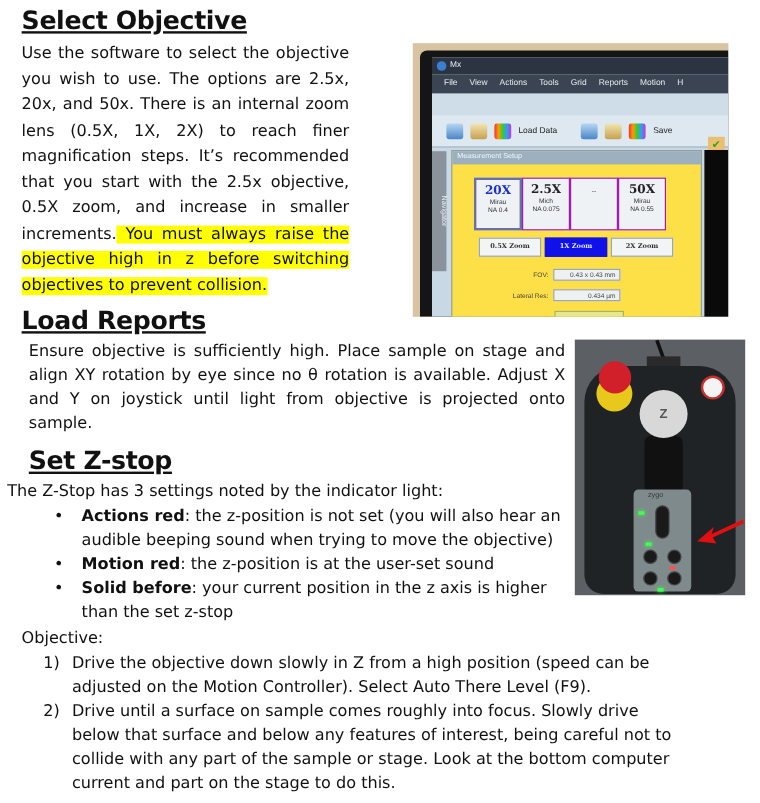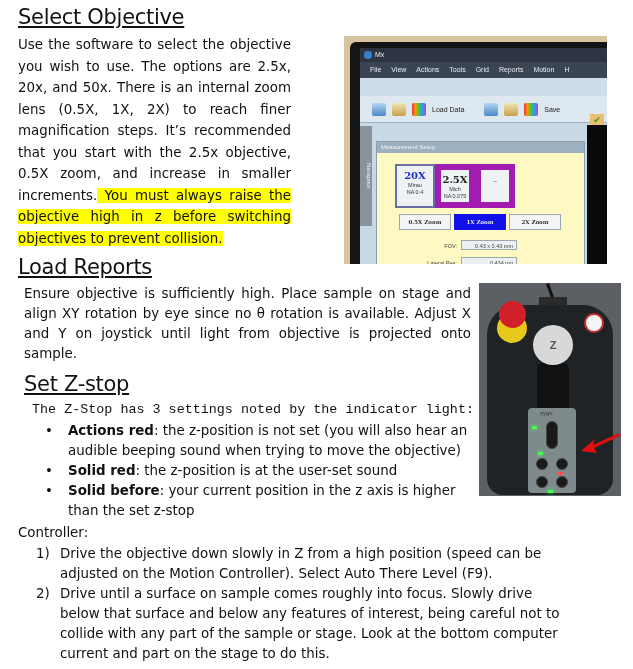--- a/index.html
+++ b/index.html
@@ -1,19 +1,19 @@
 <!DOCTYPE html>
 <html><head>
 <meta charset="utf-8">
 <style>
   html, body { margin: 0; padding: 0; background: #ffffff; }
   body { width: 633px; height: 669px; position: relative; overflow: hidden;
          font-family: "Liberation Sans", sans-serif; color: #111; }
   .abs { position: absolute; }
-  h2 { margin: 0; font-weight: normal; font-size: 21px; text-decoration: underline;
+  h2 { margin: 0; font-weight: bold; font-size: 21px; text-decoration: underline;
        font-family: "DejaVu Sans", sans-serif; letter-spacing: -0.3px; }
   .para { font-family: "DejaVu Sans", sans-serif; font-size: 13.4px; line-height: 21.5px;
           text-align: justify; text-align-last: left; }
   .hl { background: #ffff00; }
   .it { }
   ul.bul { margin: 0; padding: 0; list-style: none; }
   ul.bul li { position: relative; padding-left: 49px; font-family: "DejaVu Sans", sans-serif;
               font-size: 13.4px; line-height: 20px; }
   ul.bul li .dot { position: absolute; left: 26px; top: 0; }
   ol.proc { margin: 0; padding: 0; list-style: none; }
@@ -28,24 +28,24 @@
   .titlebar { height: 14px; background: #2b3440; color: #e8eef4; font-size: 7px; line-height: 14px; padding-left: 4px; display: flex; align-items: center; gap: 3px; }
   .titlebar .logo { width: 8px; height: 8px; border-radius: 50%; background: #3a7fd0; display: inline-block; }
   .menubar { height: 16px; background: #3a4452; color: #e6ecf2; font-size: 7px; line-height: 16px; display: flex; gap: 10px; padding-left: 10px; white-space: nowrap; }
   .ribbon-gap { height: 18px; background: #cfdde8; }
   .toolbar { height: 26px; background: #dde8f0; display: flex; align-items: center; gap: 6px; padding-left: 12px; font-size: 7px; color: #222; white-space: nowrap; border-bottom: 1px solid #9fb0c0; }
   .tbicon { width: 14px; height: 13px; border-radius: 2px; display: inline-block; }
   .tb-a { background: linear-gradient(#b6d6f2, #4a86c8); }
   .tb-b { background: linear-gradient(#f0e6b0, #c8a050); }
   .tb-c { background: linear-gradient(90deg, #e33, #f90, #3c3, #39f, #c3c); }
   .navtab { position: absolute; left: 0; top: 78px; width: 12px; height: 100px; background: #8a939c; color: #f0f0f0; font-size: 6px; writing-mode: vertical-rl; text-align: center; }
-  .panel { position: absolute; left: 16px; top: 77px; width: 207px; height: 150px; background: #fef9c3; border: 1px solid #8aa0b0; margin-top: 16px; }
+  .panel { position: absolute; left: 16px; top: 77px; width: 207px; height: 150px; background: #fde047; border: 1px solid #8aa0b0; }
   .panel-head { height: 11px; background: #9cb0c0; color: #f4f6f8; font-size: 6px; line-height: 11px; padding-left: 4px; }
   .obj-row { position: absolute; top: 22px; left: 18px; display: flex; }
-  .obj { width: 40px; height: 44px; border: 6px solid #a21caf; background: #eef2f4; text-align: center; font-size: 5.5px; color: #333; line-height: 7px; padding-top: 4px; box-sizing: border-box; }
+  .obj { width: 40px; height: 44px; border: 1px solid #a21caf; background: #eef2f4; text-align: center; font-size: 5.5px; color: #333; line-height: 7px; padding-top: 4px; box-sizing: border-box; }
   .obj .mag { font-size: 10px; font-weight: bold; font-family: "DejaVu Serif", serif; line-height: 12px; color: #222; }
   .obj.sel { border: 2px solid #6b6fa8; }
   .obj.sel .mag { color: #1e2ec8; }
   .zoom-row { position: absolute; top: 72px; left: 22px; display: flex; gap: 3px; }
   .zbtn { width: 50px; height: 14px; border: 1px solid #9aa6b0; background: #f2f4f6; font-size: 5.5px; line-height: 14px; text-align: center; font-weight: bold; font-family: "DejaVu Serif", serif; color: #333; }
   .zbtn.sel { background: #1010e8; color: #dfe6ff; border-color: #1010e8; }
   .kv { position: absolute; font-size: 5.5px; color: #444; }
   .kv .lbl { display: inline-block; width: 60px; text-align: right; margin-right: 4px; }
   .kv .val { display: inline-block; width: 56px; border: 1px solid #9aa6b0; background: #eef1f3; text-align: right; padding-right: 3px; height: 10px; line-height: 10px; box-sizing: border-box; }
   .yellowbox { position: absolute; top: 133px; left: 85px; width: 56px; height: 10px; background: #e6e88a; border: 1px solid #b0b060; }
@@ -114,20 +114,25 @@
           </div>
           <div class="obj">
             <div class="mag">2.5X</div>
             <div>Mich</div>
             <div>NA 0.075</div>
           </div>
           <div class="obj">
             <div class="mag"></div>
             <div style="padding-top:4px">--</div>
           </div>
+          <div class="obj">
+            <div class="mag">50X</div>
+            <div>Mirau</div>
+            <div>NA 0.55</div>
+          </div>
         </div>
         <div class="zoom-row">
           <div class="zbtn">0.5X Zoom</div>
           <div class="zbtn sel">1X Zoom</div>
           <div class="zbtn">2X Zoom</div>
         </div>
         <div class="kv" style="top:98px; left:20px;">
           <span class="lbl">FOV:</span><span class="val">0.43 x 0.43 mm</span>
         </div>
         <div class="kv" style="top:115px; left:20px;">
@@ -164,23 +169,23 @@
     <div class="btn" style="left:8px; top:68px;"></div>
     <div class="btn" style="left:28px; top:68px;"></div>
     <div class="led-g" style="left:20px; top:82px;"></div>
   </div>
   <svg class="arrow" viewBox="0 0 42 24">
     <path d="M40 2 L14 14 L16 8 L2 20 L18 22 L15 17 L41 5 Z" fill="#e01010"></path>
   </svg>
 </div>
 
 <h2 class="abs" style="left:24px; top:372px;">Set Z-stop</h2>
-<div class="abs para" style="left:32px; top:400px; line-height:20px;font-family:Liberation Mono, monospace;">The Z-Stop has 3 settings noted by the indicator light:</div>
+<div class="abs para" style="left:6px; top:400px; line-height:20px;">The Z-Stop has 3 settings noted by the indicator light:</div>
 <ul class="abs bul" style="left:19px; top:421px; width:452px;">
   <li><span class="dot">•</span><b>Actions red</b><span>: the z-position is not set (you will also hear an audible beeping sound when trying to move the objective)</span></li>
-  <li><span class="dot">•</span><b>Solid red</b><span>: the z-position is at the user-set sound</span></li>
+  <li><span class="dot">•</span><b>Motion red</b><span>: the z-position is at the user-set sound</span></li>
   <li><span class="dot">•</span><b>Solid before</b><span>: your current position in the z axis is higher than the set z-stop</span></li>
 </ul>
-<div class="abs para" style="left:18px; top:523px; line-height:20px;">Controller:</div>
+<div class="abs para" style="left:18px; top:523px; line-height:20px;">Objective:</div>
 <ol class="abs proc" style="left:0px; top:544px; width:565px;">
   <li><span class="num">1)</span><span>Drive the objective down slowly in Z from a high position (speed can be adjusted on the Motion Controller). Select Auto There Level (F9).</span></li>
   <li><span class="num">2)</span><span>Drive until a surface on sample comes roughly into focus. Slowly drive below that surface and below any features of interest, being careful not to collide with any part of the sample or stage. Look at the bottom computer current and part on the stage to do this.</span></li>
 </ol>
 
 </body></html>

